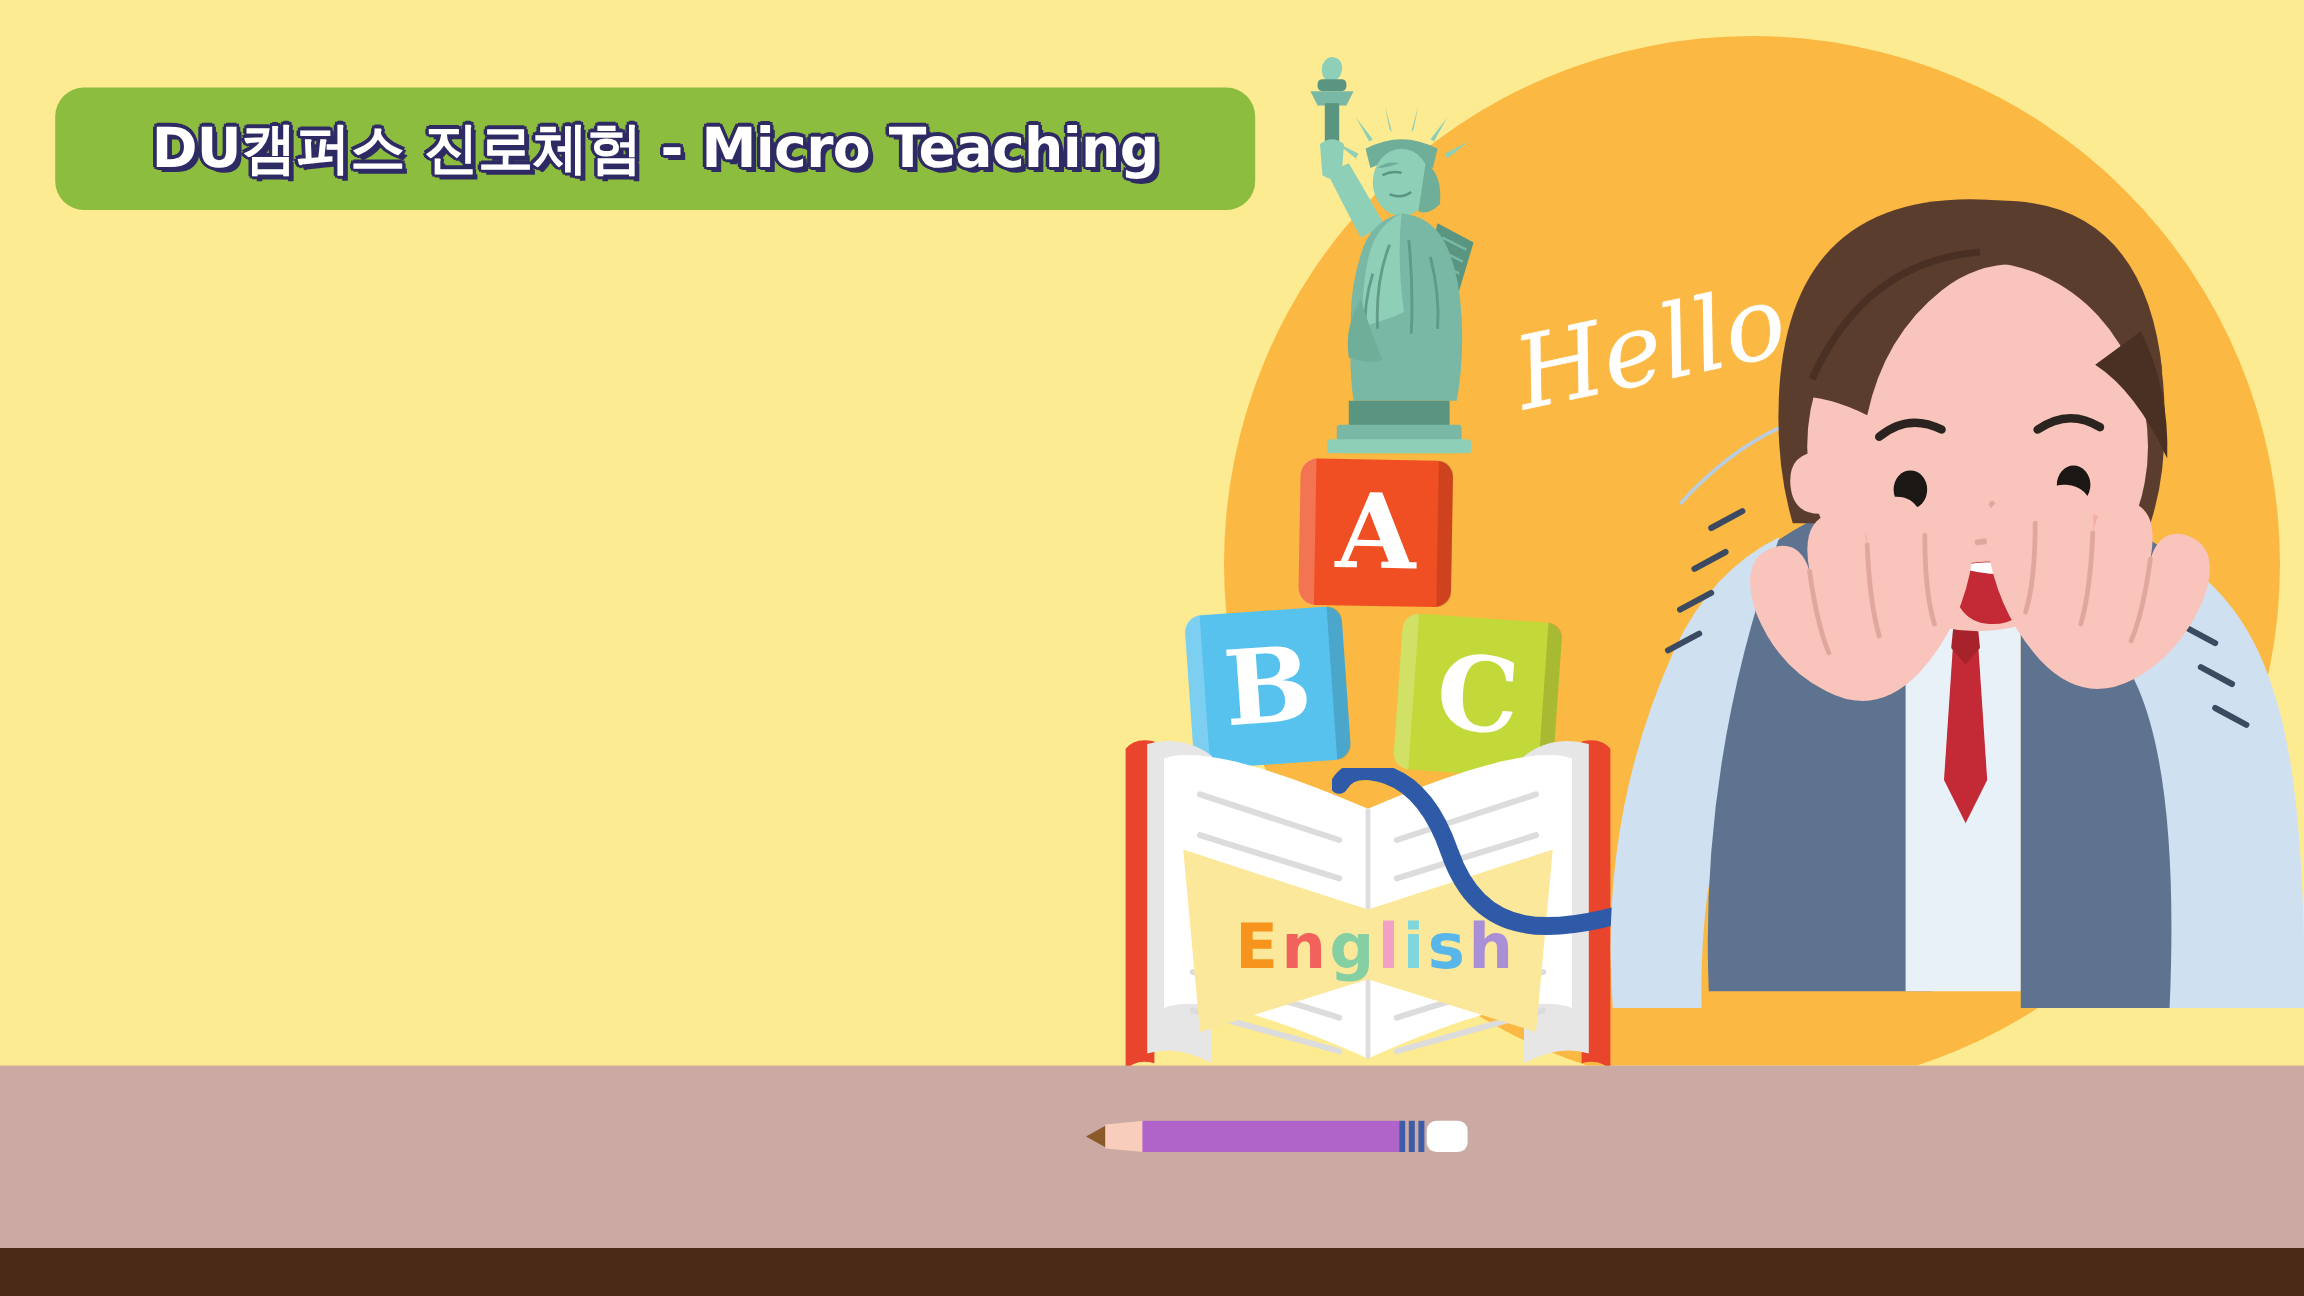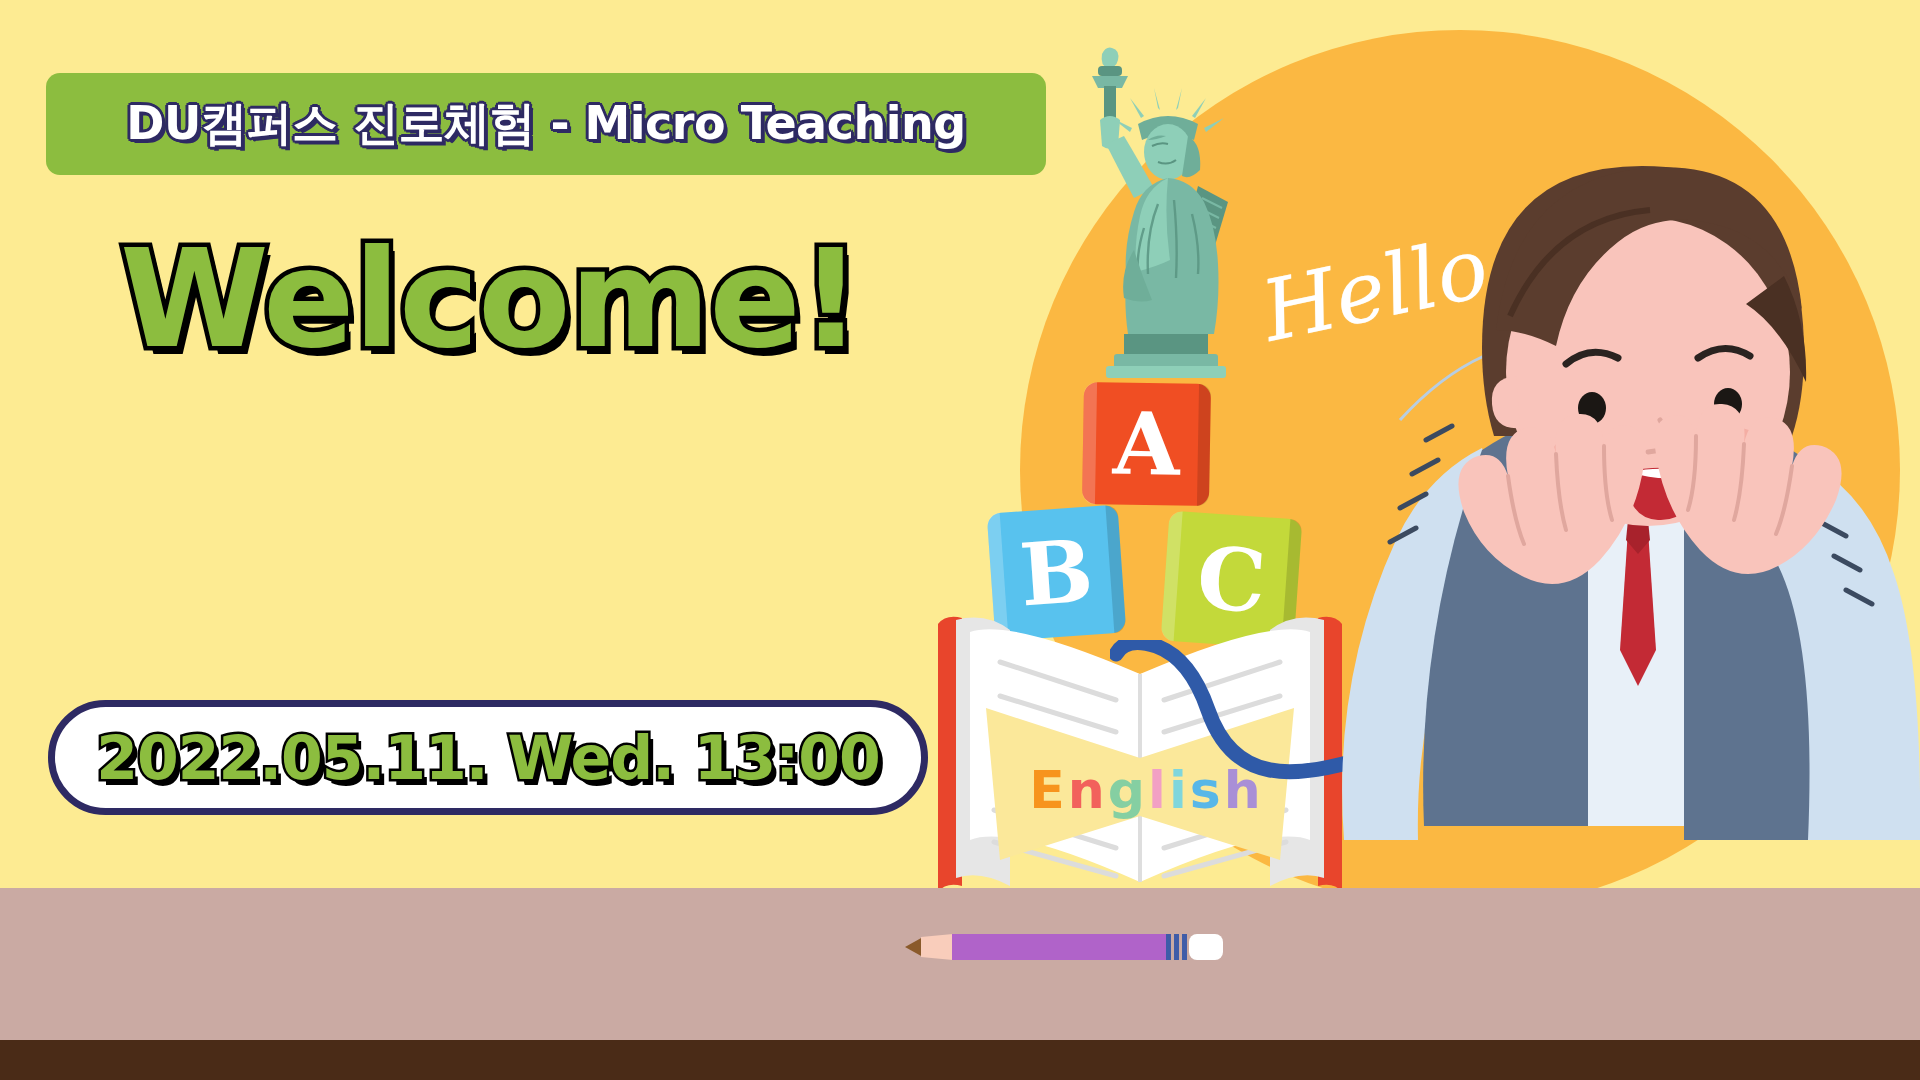--- a/index.html
+++ b/index.html
@@ -47,21 +47,21 @@
     width: 1920px; height: 888px;
     overflow: hidden;
   }
 
   
   .title-chip {
     position: absolute;
     left: 46px; top: 73px;
     width: 1000px; height: 102px;
     background: #8cbd3f;
-    border-radius: 14px;
+    border-radius: 24px;
     display: flex; align-items: center; justify-content: center;
   }
   .title-chip-text {
     font-family: "DejaVu Sans", sans-serif;
     font-weight: bold;
     font-size: 46px;
     letter-spacing: -0.5px;
     color: #ffffff;
     white-space: nowrap;
     text-shadow:
@@ -392,20 +392,16 @@
       <rect x="277" y="6" width="5" height="26"></rect>
     </g>
     <rect x="284" y="6" width="34" height="26" rx="8" fill="#ffffff"></rect>
   </svg>
 
   <div class="title-chip">
     <span class="title-chip-text">DU캠퍼스 진로체험 - Micro Teaching</span>
   </div>
 
   <div class="headline">
-    <div class="headline-line headline-en">Welcome!</div>
-  </div>
-
-  <div class="date-pill">
-    <span class="date-text">2022.05.11. Wed. 13:00</span>
-  </div>
+  </div>
+
 
 </div>
 
 </body></html>

